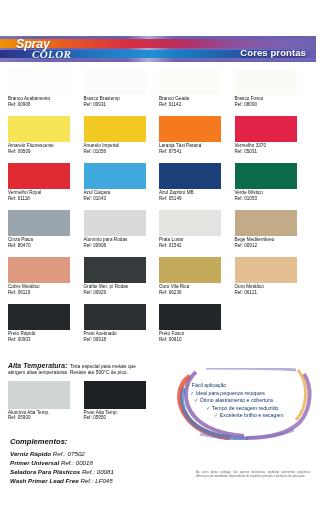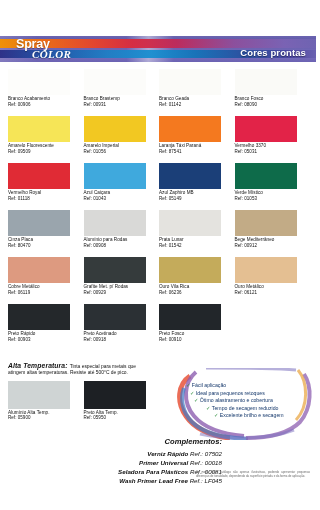--- a/index.html
+++ b/index.html
@@ -16,21 +16,21 @@
       linear-gradient(90deg, rgba(255,255,255,.14) 0%, rgba(255,255,255,0) 12%, rgba(255,255,255,0) 40%, rgba(255,255,255,.45) 47%, rgba(255,255,255,0) 55%, rgba(255,255,255,0) 100%),
       linear-gradient(180deg,#6b64b0 0%,#5d57a8 22%,#6d63b2 48%,#7a6fbd 70%,#6b62b2 100%);
   }
   .banner .streak{position:absolute;left:0;width:316px;}
   .streak.orange{top:3px;height:9px;
     background:linear-gradient(90deg,#f39200 0%,#f06c12 14%,#e8442b 30%,#d92b3f 42%,#c02a5a 56%,#8e4f9c 74%,#7b63b4 90%,#6f64b2 100%);
     opacity:.96;}
   .streak.blue{top:14px;height:8px;
     background:linear-gradient(90deg,#2b2f86 0%,#1f56a8 16%,#1f7ec4 34%,#1a8fd0 48%,#1573b8 62%,#2a4e9e 78%,#4b45a0 92%,#6a61b0 100%);
     opacity:.96;}
-  .spray{position:absolute;left:16px;top:1px;font-size:12.5px;font-weight:bold;
+  .spray{position:absolute;left:16px;top:1px;font-size:12.5px;font-style:italic;font-weight:bold;
     color:#ffffff;letter-spacing:-.2px;text-shadow:0 1px 1px rgba(0,0,0,.35);}
   .colorw{position:absolute;left:32px;top:12px;font-size:11px;font-style:italic;font-weight:bold;
     color:#ffffff;letter-spacing:.4px;text-shadow:0 1px 1px rgba(0,0,0,.35);font-family:Liberation Serif, serif;}
   .tagline{position:absolute;right:10px;top:11px;font-size:9.5px;font-weight:bold;
     color:#ffffff;letter-spacing:.1px;text-shadow:0 1px 1px rgba(0,0,0,.4);}
 
   
   .grid{position:absolute;left:8px;top:69px;width:302px;}
   .row{display:flex;height:47px;}
   .cell{width:75.5px;position:relative;}
@@ -56,21 +56,21 @@
   
   .benefits{position:absolute;left:176px;top:368px;width:138px;height:72px;}
   .benefits svg{position:absolute;left:0;top:0;}
   .blist{position:absolute;left:10px;top:14px;}
   .bitem{font-size:5.2px;line-height:7.6px;color:#15386b;white-space:nowrap;}
   .bitem .ck{color:#2f8f3d;font-weight:bold;margin-right:1.5px;}
   .b0{margin-left:0px;} .b1{margin-left:4px;} .b2{margin-left:8px;}
   .b3{margin-left:20px;} .b4{margin-left:28px;}
 
   
-  .comp{position:absolute;left:22px;top:437px;width:200px;text-align:right;}
+  .comp{position:absolute;left:10px;top:437px;width:200px;}
   .comp .hd{font-size:7.6px;font-style:italic;font-weight:bold;color:#111;margin-bottom:2.5px;}
   .comp .li{font-size:6.2px;font-style:italic;font-weight:bold;color:#111;line-height:9px;}
   .comp .li .ref{font-weight:normal;}
 
   .fine{position:absolute;left:196px;top:470px;width:114px;font-size:2.9px;line-height:4px;
     color:#6a6a6a;text-align:justify;}
 </style>
 </head>
 <body>
 

